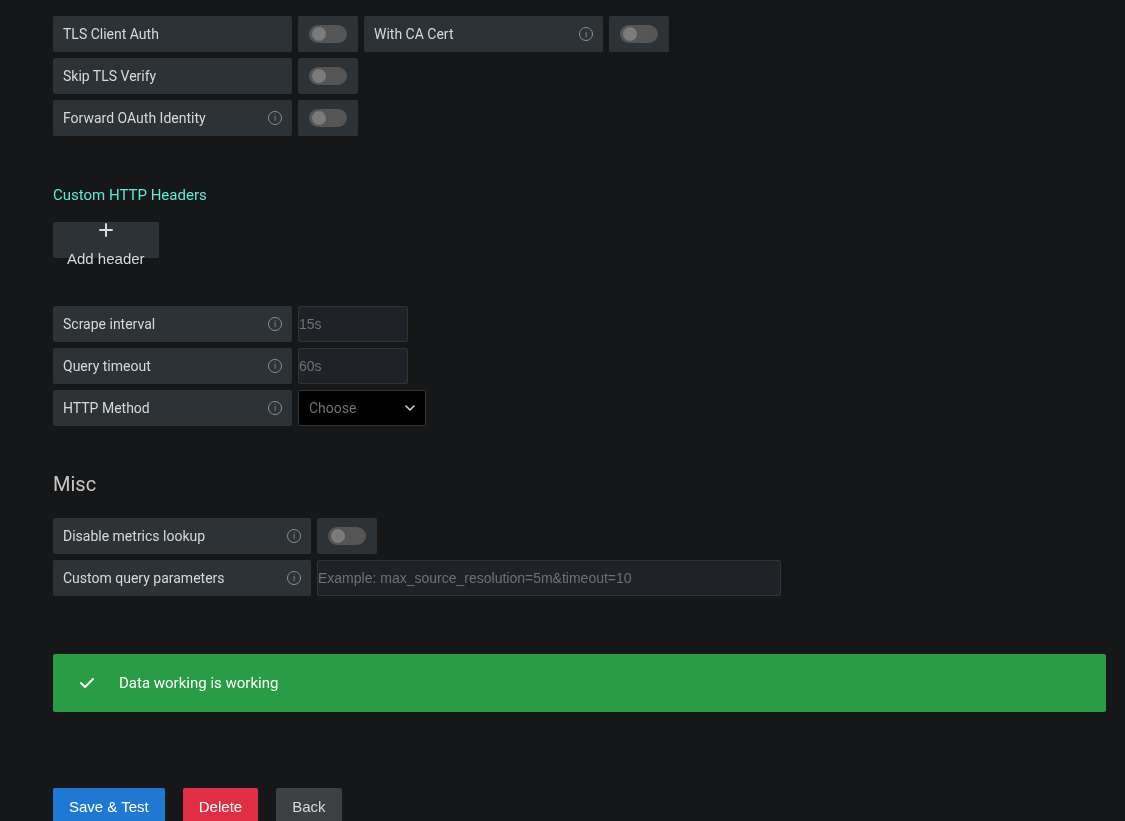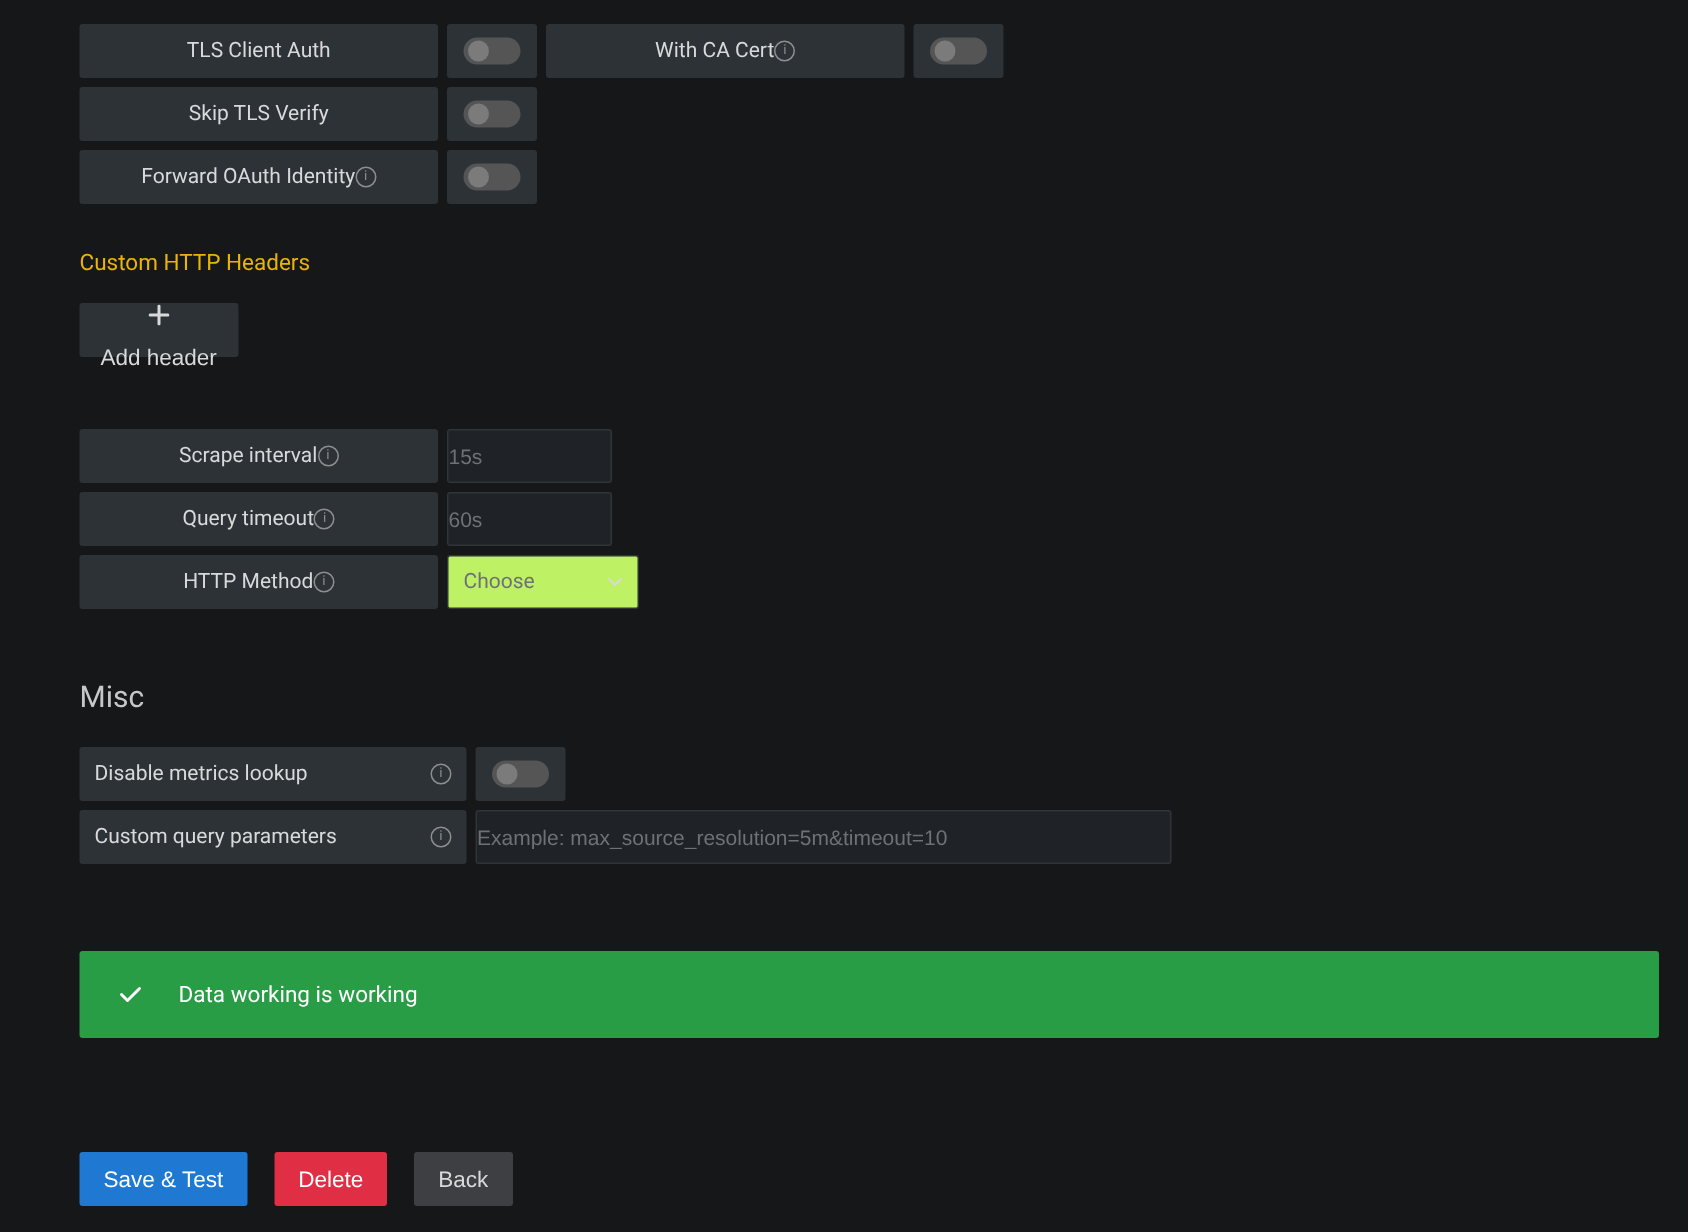--- a/index.html
+++ b/index.html
@@ -26,21 +26,21 @@
       display: flex;
       align-items: center;
       justify-content: space-between;
       background-color: #2c3235;
       color: #d8d9da;
       height: 36px;
       padding: 0 10px;
       border-radius: 2px;
       font-size: 14px;
     }
-    .field-label-220 { width: 239px; justify-content: center; }
+    .field-label-220 { width: 239px; }
     .field-label-misc { width: 258px; gap: 12px; }
     .toggle-container {
       display: flex;
       align-items: center;
       justify-content: center;
       width: 60px;
       height: 36px;
       background-color: #2c3235;
       border-radius: 2px;
     }
@@ -68,24 +68,24 @@
       border: 1px solid #8e8e8e;
       border-radius: 50%;
       display: inline-flex;
       align-items: center;
       justify-content: center;
       font-size: 9px;
       color: #8e8e8e;
       cursor: default;
     }
     .section-title {
-      color: #eab308;
+      color: #5eead4;
       font-size: 15px;
       font-weight: 400;
-      margin-top: 30px;
+      margin-top: 50px;
       margin-bottom: 18px;
     }
     .section-title-misc {
       color: #c7c7c7;
       font-size: 20px;
       font-weight: 400;
       margin-top: 46px;
       margin-bottom: 22px;
     }
     .btn {
@@ -122,21 +122,21 @@
     }
     .input-110 { width: 110px; }
     .select-wrap {
       position: relative;
       width: 128px;
       height: 36px;
     }
     .select {
       width: 100%;
       height: 100%;
-      background-color: #bef264;
+      background-color: #000000;
       border: 1px solid #2f3438;
       color: #6e7175;
       padding: 0 10px;
       border-radius: 2px;
       font-size: 14px;
       display: flex;
       align-items: center;
       justify-content: space-between;
       cursor: pointer;
     }

